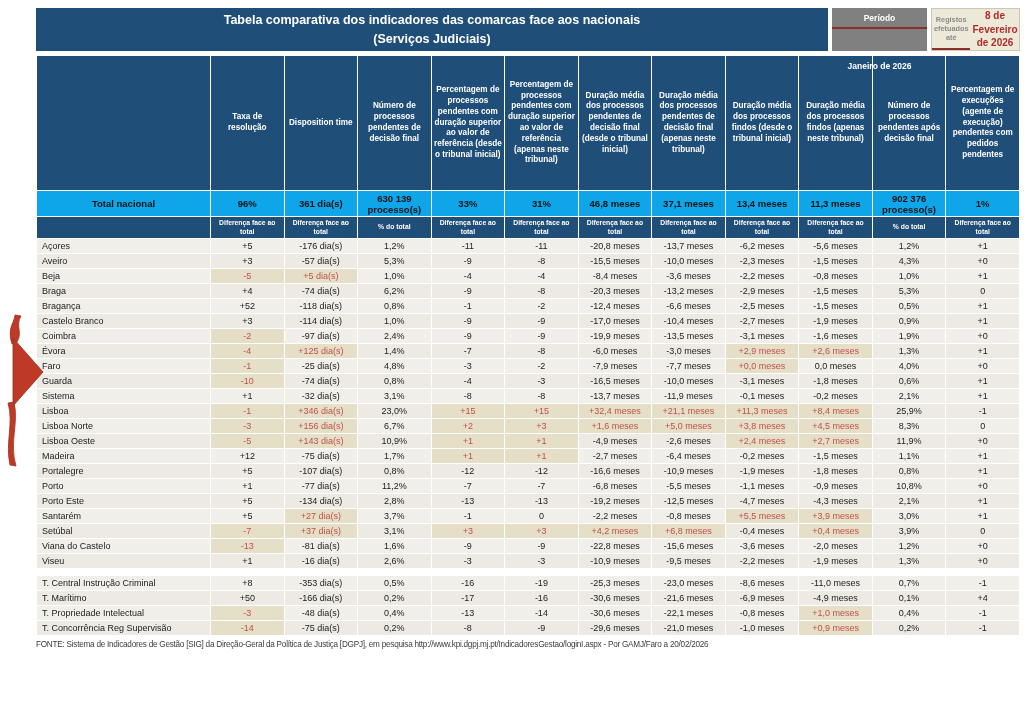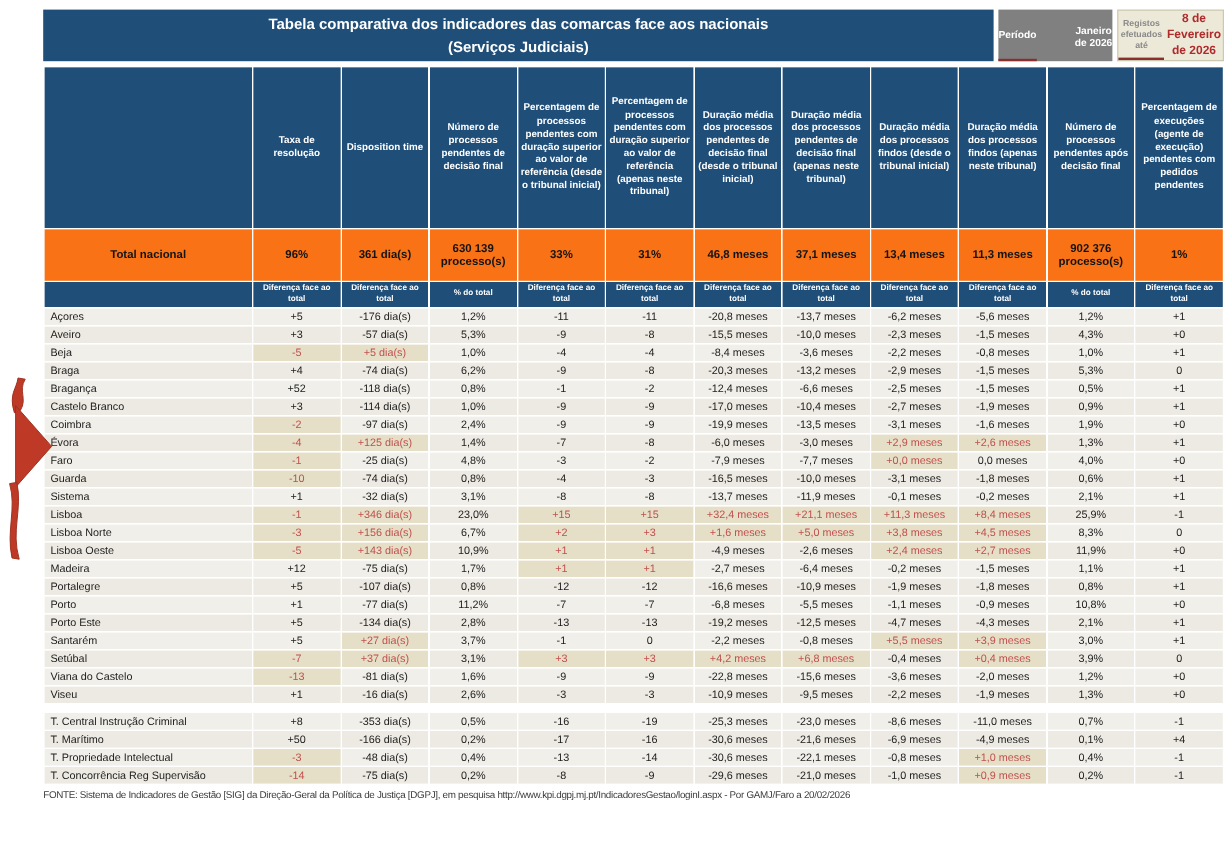--- a/index.html
+++ b/index.html
@@ -12,21 +12,21 @@
 
   
   .top-bar { display:flex; gap:4px; height:43px; margin-bottom:4px; }
   .title-box {
     flex:0 0 792px; background:#1F4E78; color:#fff; text-align:center;
     display:flex; flex-direction:column; justify-content:center;
     font-weight:bold; font-size:12.5px; line-height:1.5;
   }
   .period-box {
     flex:0 0 95px; background:#808080; color:#fff; font-weight:bold;
-    display:flex; flex-direction:row; text-align:center;gap:32px;
+    display:flex; flex-direction:column; text-align:center;gap:32px;
   }
   .period-label { flex:0 0 21px; font-size:8.5px; display:flex; align-items:center; justify-content:center; border-bottom:2px solid #8B2E2E; }
   .period-value { flex:1; font-size:8.5px; display:flex; align-items:center; justify-content:center; }
   .registos-box {
     flex:0 0 89px; background:#EDE9D8; font-weight:bold;
     display:flex; text-align:center; border:1px solid #cdc8b2;
   }
   .registos-label { flex:0 0 20px; color:#8a8a8a; font-size:7.3px; display:flex; align-items:center; justify-content:center; border-bottom:2px solid #8B2E2E; padding:0 2px; }
   .registos-value { flex:1; color:#B02B2B; font-size:10px; line-height:1.35; display:flex; align-items:center; justify-content:center; padding:1px 2px; }
 
@@ -34,22 +34,22 @@
   table { border-collapse:collapse; table-layout:fixed; width:984px; border:1px solid #b7b7b7; }
   th, td { border:1px solid #ffffff; overflow:hidden; white-space:nowrap; }
   col.name-col { width:174px; }
 
   th.colhead, th.corner {
     background:#1F4E78; color:#fff; font-weight:bold; font-size:8.2px;
     line-height:1.32; height:135px; vertical-align:middle; padding:2px 1px;
     white-space:normal; text-align:center;
   }
   tr.total-row td {
-    background:#f97316; color:#141414; font-weight:bold; font-size:9.5px;
-    text-align:center; height:44px; white-space:normal;
+    background:#0ea5e9; color:#141414; font-weight:bold; font-size:9.5px;
+    text-align:center; height:26px; white-space:normal;
   }
   tr.sub-row td {
     background:#1F4E78; color:#fff; font-weight:bold; font-size:6.8px;
     line-height:1.3; text-align:center; height:22px; white-space:normal; padding:1px;
   }
   tr.sub-row td.corner-cell, th.corner { background:#1F4E78; }
 
   tbody.data tr td {
     background:#F0EFE9; color:#1c1c1c; font-size:9px; text-align:center;
     height:15px; padding:0 2px;

